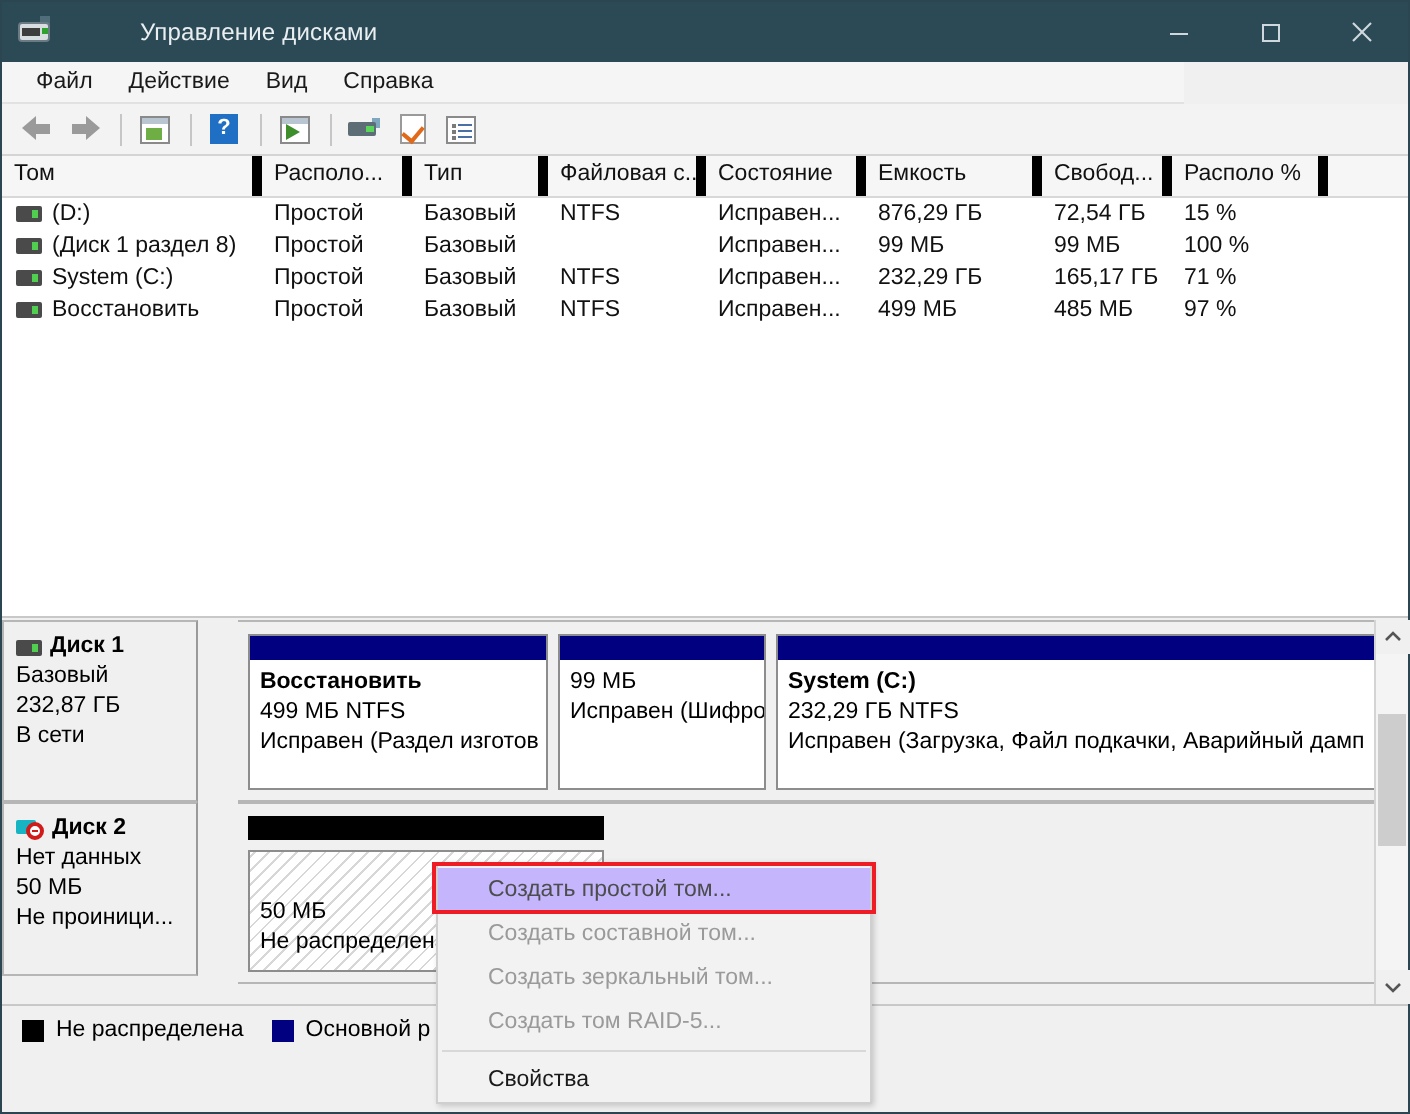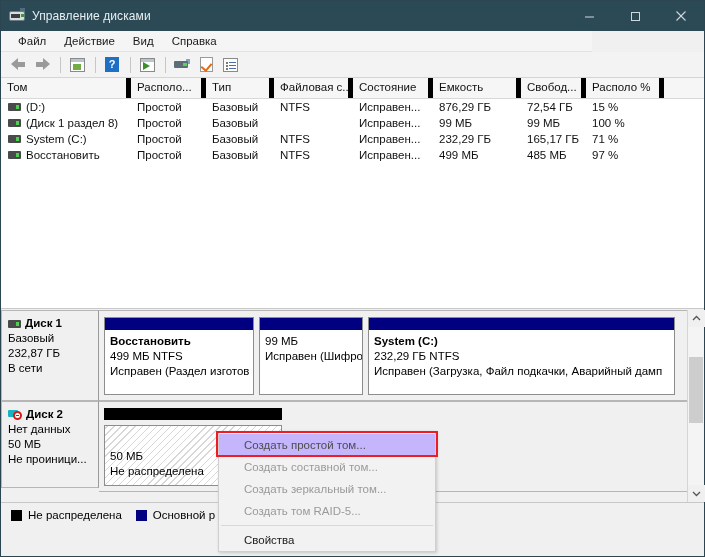--- a/index.html
+++ b/index.html
@@ -26,20 +26,21 @@
   }
 
   
   .titlebar {
     position: absolute;
     left: 0; top: 0;
     width: 703px; height: 30px;
     background: #2b4a56;
     display: flex;
     align-items: center;
+    gap: 38px;
   }
   .title-icon {
     width: 16px; height: 16px;
     margin-left: 8px; margin-right: 7px;
     position: relative;
     flex: none;
   }
   .title-icon .drv-body {
     position: absolute;
     left: 0; top: 3px;
@@ -314,20 +315,21 @@
     left: 0; top: 309px;
     width: 703px; height: 192px;
     background: #f0f0f0;
     box-sizing: border-box;
     overflow: hidden;
   }
   .disk-row {
     position: relative;
     display: flex;
     box-sizing: border-box;
+    gap: 20px;
   }
   .disk-info {
     width: 98px;
     box-sizing: border-box;
     background: #f0f0f0;
     border: 1px solid #b6b6b6;
     border-right: 1px solid #9a9a9a;
     padding: 5px 4px 0 6px;
     font-size: 11.5px;
     line-height: 15px;

